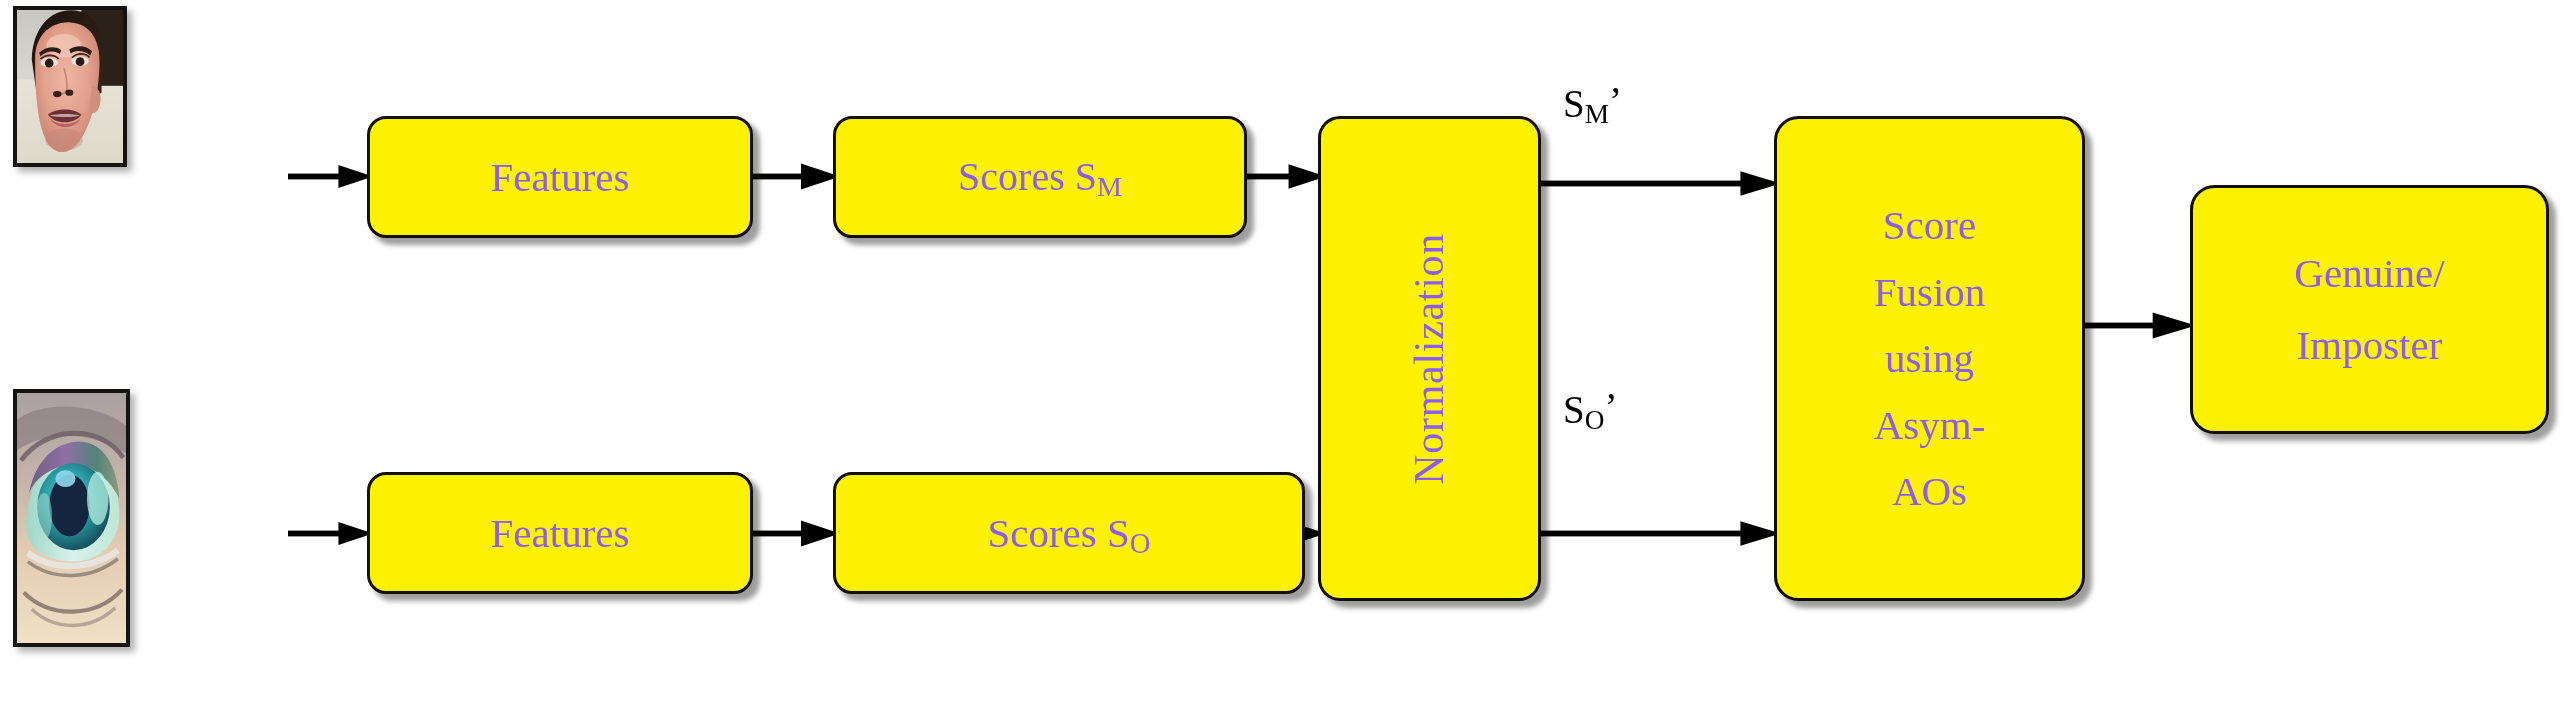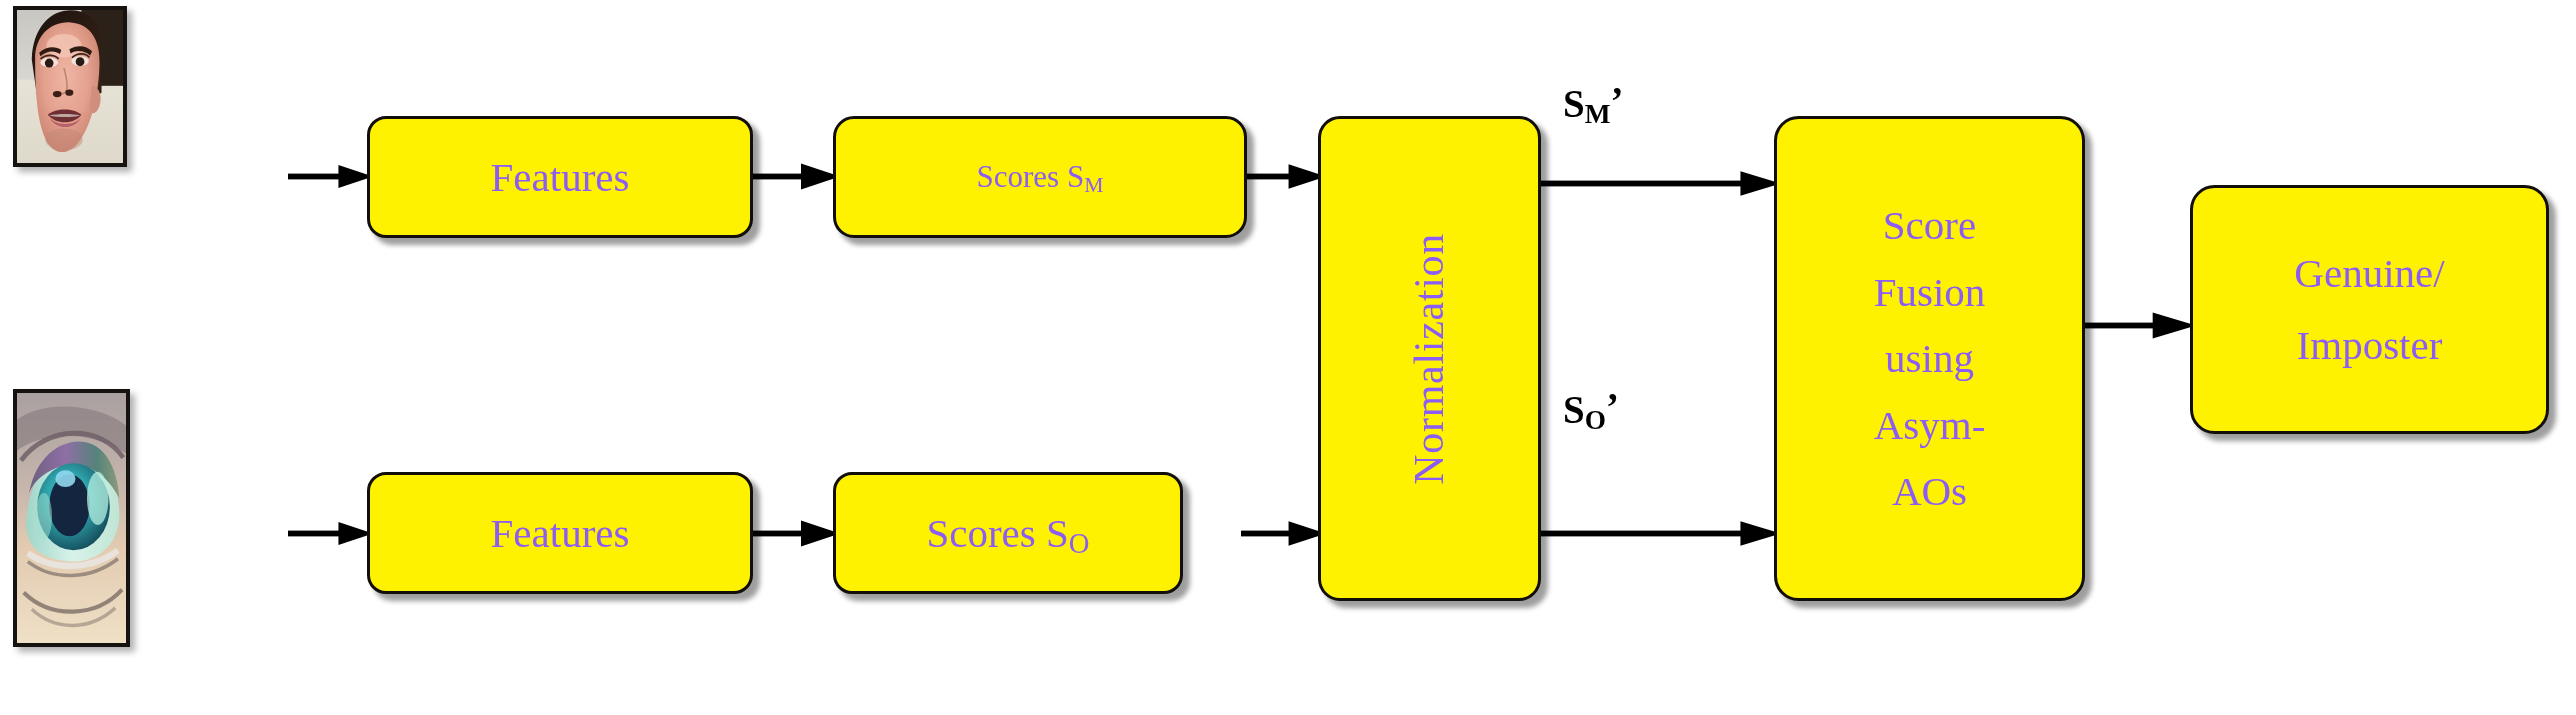--- a/index.html
+++ b/index.html
@@ -41,23 +41,23 @@
     display: flex;
     align-items: center;
     justify-content: center;
     color: #8b5cf6;
     line-height: 1.08;
     text-align: center;
   }
   .node .txt { display: block; }
 
   #node-features-face { left: 367px;  top: 116px; width: 386px; height: 122px; font-size: 41px; }
-  #node-scores-m      { left: 833px; top: 116px; width: 414px; height: 122px; font-size: 31px; border-radius: 21px; }
+  #node-scores-m      { left: 833px; top: 116px; width: 414px; height: 122px; font-size: 40px; }
   #node-features-eye  { left: 367px;  top: 472px; width: 386px; height: 122px; font-size: 41px; }
-  #node-scores-o      { left: 833px; top: 472px; width: 350px; height: 122px; font-size: 41px; }
+  #node-scores-o      { left: 833px; top: 472px; width: 472px; height: 122px; font-size: 41px; }
 
   #node-normalization {
     left: 1318px; top: 116px; width: 223px; height: 485px;
     font-size: 42px; border-radius: 22px;
   }
   #node-normalization .txt {
     writing-mode: vertical-rl;
     transform: rotate(180deg);
     letter-spacing: 0.7px;
     white-space: nowrap;
@@ -97,21 +97,21 @@
   #arrow-feat-o       { left: 749px; top: 519px; width: 91px; }
   #arrow-scores-m     { left: 1241px; top: 162px; width: 85px; }
   #arrow-scores-o     { left: 1241px; top: 519px; width: 85px; }
   #arrow-norm-top     { left: 1536px; top: 169px; width: 245px; }
   #arrow-norm-bottom  { left: 1536px; top: 519px; width: 245px; }
   #arrow-fusion-out   { left: 2079px; top: 311px; width: 117px; }
 
   
   .edge-label {
     position: absolute;
-    font-weight: bold;
+    font-weight: normal;
     color: #000000;
     font-size: 39px;
     white-space: nowrap;
   }
   #label-sm { left: 1563px; top: 78px; }
   #label-so { left: 1563px; top: 384px; }
 </style>
 </head>
 <body>
 

